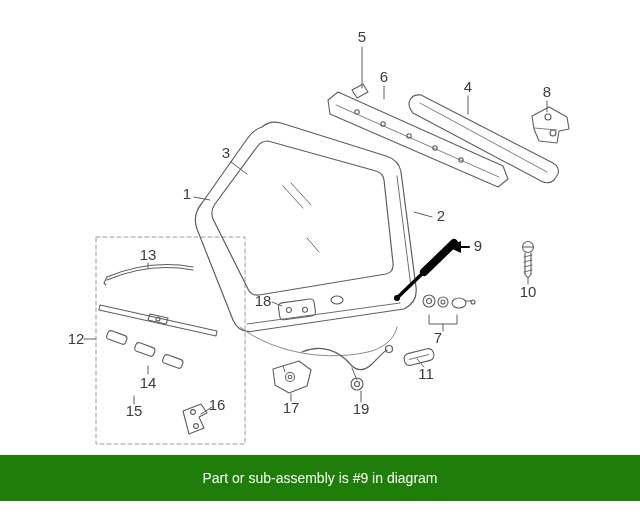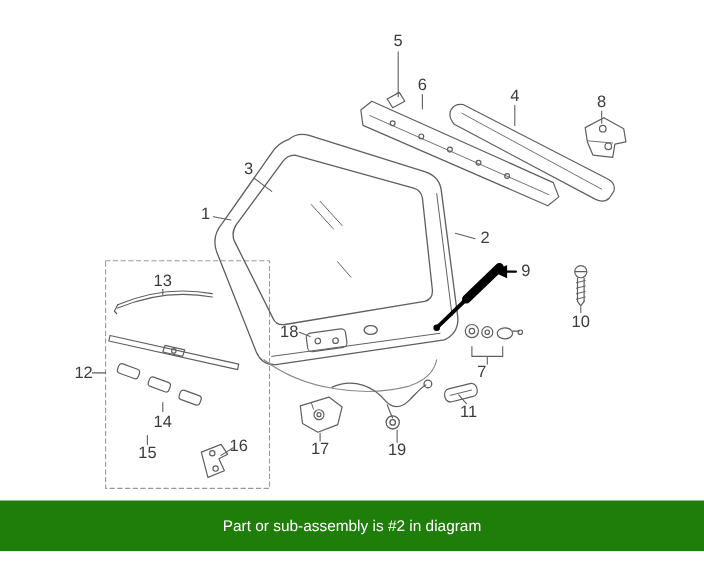--- a/index.html
+++ b/index.html
@@ -178,16 +178,16 @@
         <text class="lbl" x="134" y="416">15</text>
         <text class="lbl" x="217" y="410">16</text>
         <text class="lbl" x="291" y="413">17</text>
         <text class="lbl" x="263" y="306">18</text>
         <text class="lbl" x="361" y="414">19</text>
       </g>
     </svg>
   </div>
 
   <div class="banner">
-    <div>Part or sub-assembly is #2 in diagram</div>
+    <div>Part or sub-assembly is #9 in diagram</div>
   </div>
 
 </div>
 
 </body></html>

